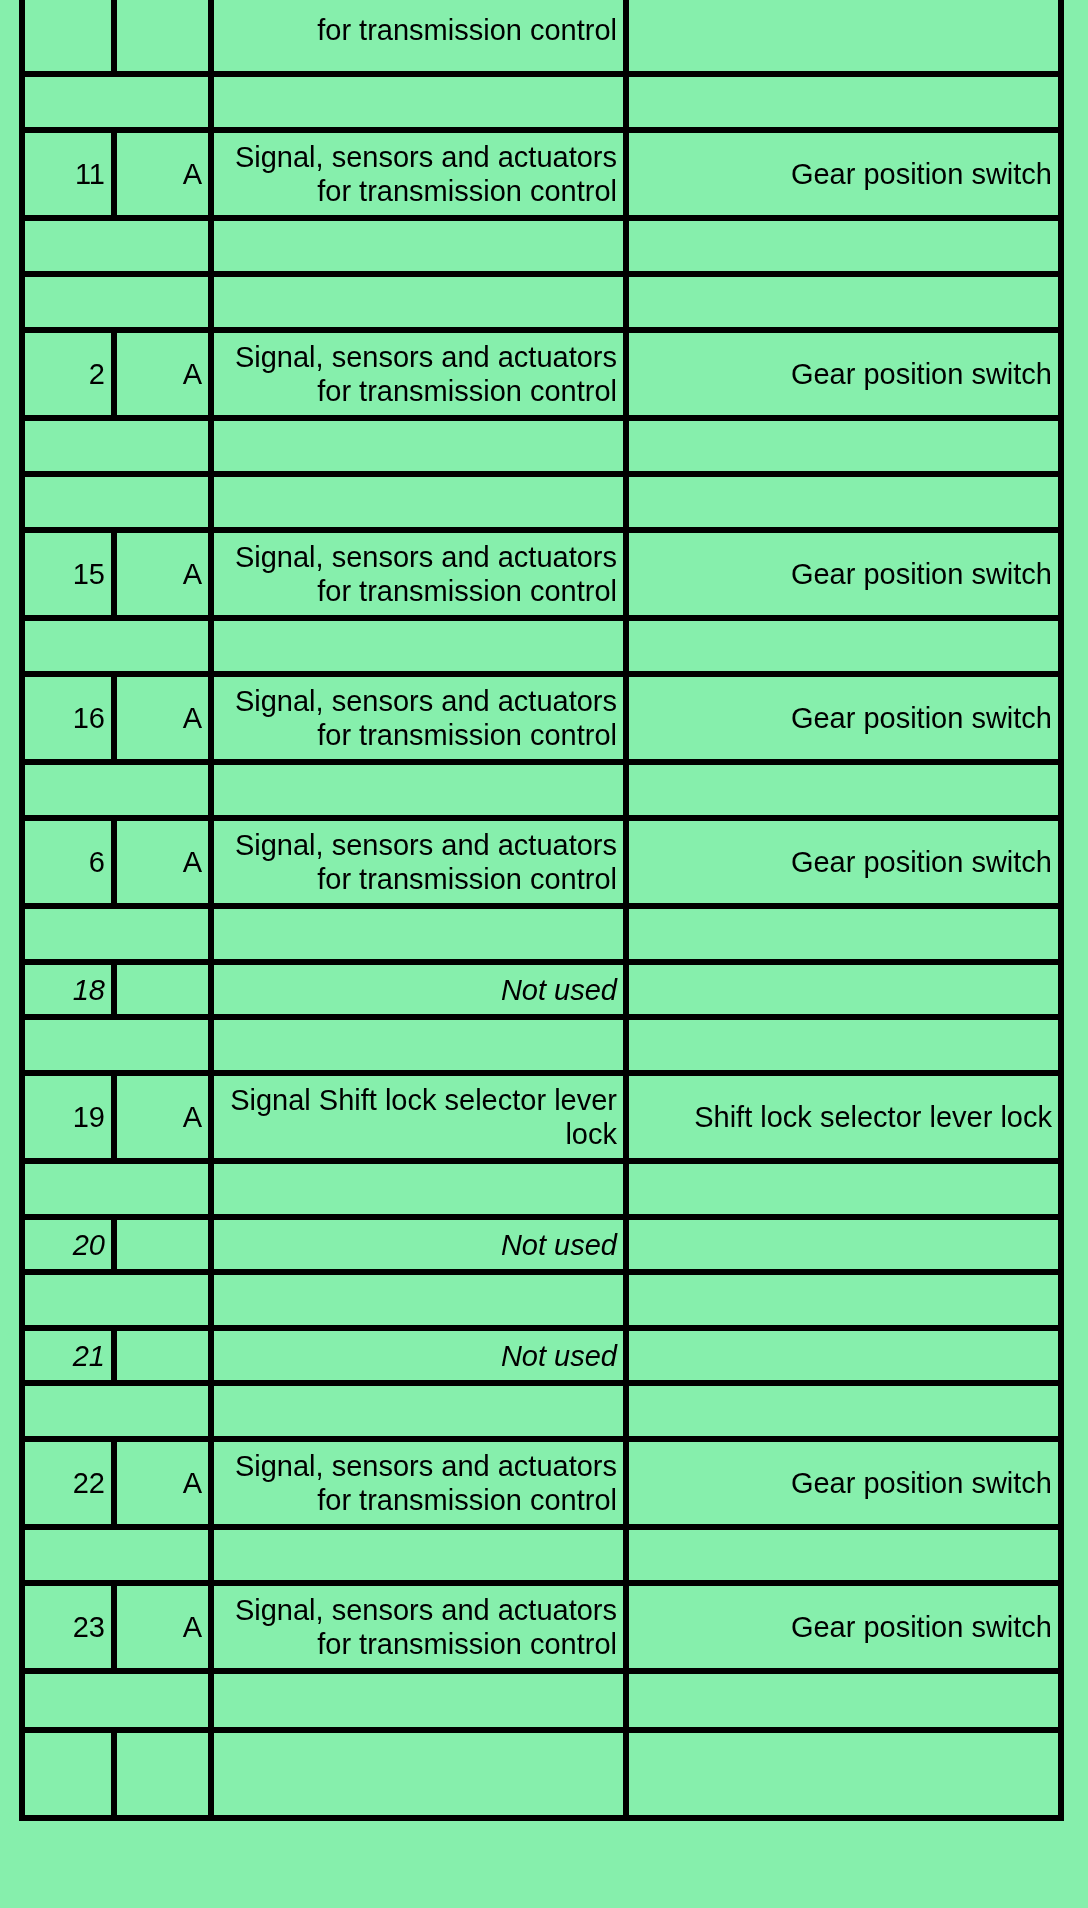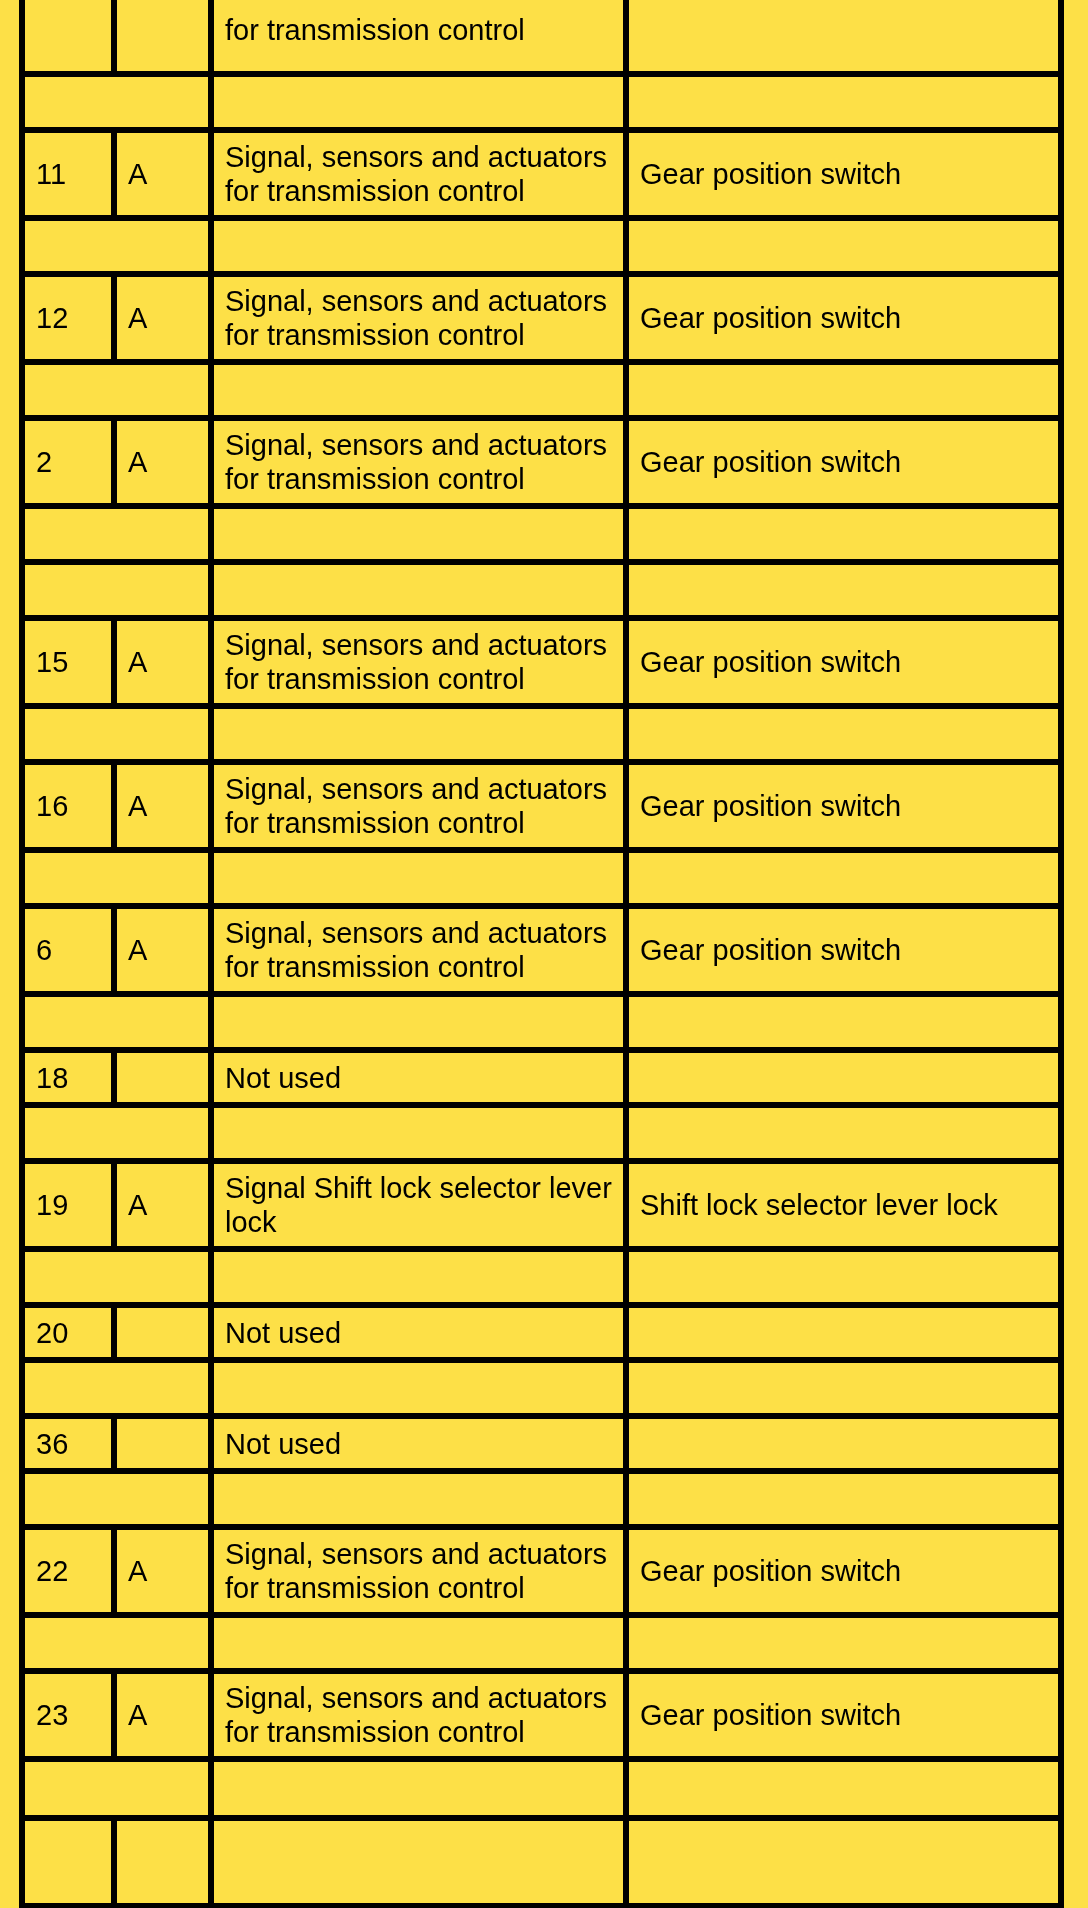--- a/index.html
+++ b/index.html
@@ -1,41 +1,42 @@
 <!DOCTYPE html>
 <html><head>
 <meta charset="utf-8">
 <style>
   html,body{margin:0;padding:0;background:#ffffff;}
   .page{
     position:relative;
     width:1088px;height:1908px;
-    background:#fde047;
+    background:#86efac;
     overflow:hidden;
     font-family:"Liberation Sans",sans-serif;
+    text-align:right;
   }
   table.pin-table{
     position:absolute;
     left:19px;top:-29px;
     width:1039px;
     border-collapse:collapse;
     table-layout:fixed;
   }
   table.pin-table td{
     border:6px solid #000000;
     vertical-align:middle;
     padding:0 6px 0 11px;
     font-size:29px;
     line-height:34px;
     color:#000000;
     white-space:nowrap;
     overflow:hidden;
   }
   tr.r-data td{height:82px;}
-  tr.r-short td{height:49px;}
+  tr.r-short td{height:49px;font-style:italic;}
   tr.r-spacer td{height:50px;}
   tr.r-spacer-last td{height:53px;}
   tr.r-stub td{height:82px;}
   tr.r-data.first-partial td{padding-top:12px;}
 </style>
 </head>
 <body>
 
 <div class="page">
   <table class="pin-table">
@@ -61,26 +62,20 @@
           <td class="c1">11</td>
           <td class="c2">A</td>
           <td class="c3">Signal, sensors and actuators<br>for transmission control</td>
           <td class="c4">Gear position switch</td>
         </tr>
         <tr class="r-spacer">
           <td class="c12" colspan="2"></td>
           <td class="c3"></td>
           <td class="c4"></td>
         </tr>
-        <tr class="r-data">
-          <td class="c1">12</td>
-          <td class="c2">A</td>
-          <td class="c3">Signal, sensors and actuators<br>for transmission control</td>
-          <td class="c4">Gear position switch</td>
-        </tr>
         <tr class="r-spacer">
           <td class="c12" colspan="2"></td>
           <td class="c3"></td>
           <td class="c4"></td>
         </tr>
         <tr class="r-data">
           <td class="c1">2</td>
           <td class="c2">A</td>
           <td class="c3">Signal, sensors and actuators<br>for transmission control</td>
           <td class="c4">Gear position switch</td>
@@ -155,21 +150,21 @@
           <td class="c2"></td>
           <td class="c3">Not used</td>
           <td class="c4"></td>
         </tr>
         <tr class="r-spacer">
           <td class="c12" colspan="2"></td>
           <td class="c3"></td>
           <td class="c4"></td>
         </tr>
         <tr class="r-short">
-          <td class="c1">36</td>
+          <td class="c1">21</td>
           <td class="c2"></td>
           <td class="c3">Not used</td>
           <td class="c4"></td>
         </tr>
         <tr class="r-spacer">
           <td class="c12" colspan="2"></td>
           <td class="c3"></td>
           <td class="c4"></td>
         </tr>
         <tr class="r-data">

